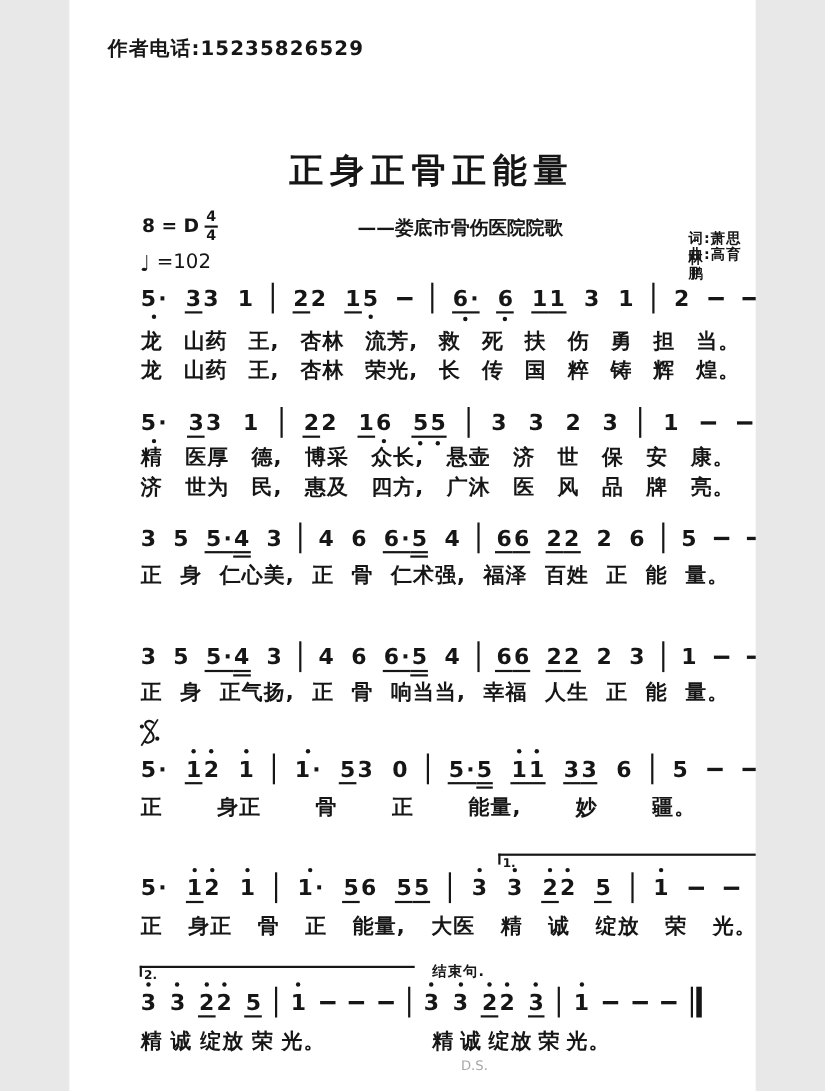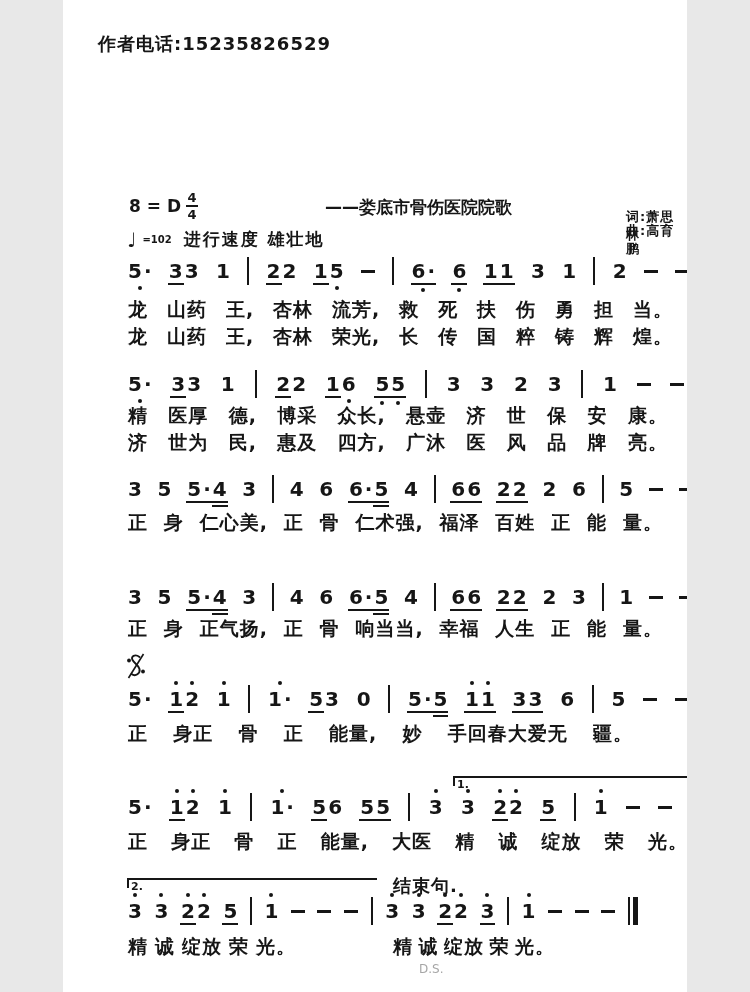--- a/index.html
+++ b/index.html
@@ -17,21 +17,21 @@
   .keysig{position:absolute;left:66px;top:191px;font-size:17px;font-weight:700;display:flex;align-items:center;gap:5px;}
   .frac{display:inline-flex;flex-direction:column;align-items:center;line-height:1;}
   .frac span{font-size:13px;font-weight:700;}
   .fline{width:12px;height:2px;background:#161616;margin:1px 0;}
   .subtitle{position:absolute;left:262px;top:196px;font-size:17px;font-weight:700;}
   .credit{position:absolute;left:563px;font-size:13px;font-weight:700;letter-spacing:1px;}
   .credit-lyr{top:208px;}
   .credit-comp{top:222px;}
   .tempo{position:absolute;left:64px;top:228px;display:flex;align-items:center;gap:6px;}
   .qnote{font-size:20px;font-weight:700;line-height:1;}
-  .tval{font-size:10px;font-weight:700;}
+  .tval{font-size:18px;font-weight:400;}
   .ttext{font-size:17px;font-weight:700;margin-left:6px;letter-spacing:2px;}
 
   .note-row{position:absolute;left:65px;width:612px;display:flex;justify-content:space-between;align-items:center;height:30px;}
   .tok{position:relative;display:inline-flex;align-items:center;font-size:20px;font-weight:700;line-height:1;height:20px;}
   .tok .g{display:inline-block;}
   .aug{margin-left:2px;font-weight:700;}
   .u1::after{content:'';position:absolute;left:-1px;right:-1px;bottom:-4px;height:2px;background:#161616;}
   .u2::before{content:'';position:absolute;left:-1px;right:-1px;bottom:-8px;height:2px;background:#161616;}
   .da,.db{position:absolute;left:50%;transform:translateX(-50%);width:4px;height:4px;border-radius:50%;background:#161616;font-style:normal;}
   .da{top:-8px;}
@@ -48,47 +48,47 @@
 
   .lyric-row{position:absolute;display:flex;justify-content:space-between;font-size:19px;font-weight:700;white-space:nowrap;letter-spacing:1px;}
   .lchunk{display:inline-block;}
 
   .volta{position:absolute;border-top:2px solid #161616;height:9px;}
   .volta::before{content:'';position:absolute;left:0;top:-2px;width:2px;height:10px;background:#161616;}
   .volta1{left:390px;top:776px;width:285px;}
   .volta1::after{content:'';position:absolute;right:0;top:-2px;width:2px;height:10px;background:#161616;}
   .volta2{left:64px;top:878px;width:250px;}
   .vlabel{position:absolute;left:4px;top:0;font-size:11px;font-weight:700;}
-  .ending-label{position:absolute;left:330px;top:874px;font-size:18px;font-weight:700;letter-spacing:1px;}
+  .ending-label{position:absolute;left:330px;top:874px;font-size:13px;font-weight:700;letter-spacing:1px;}
   .segno{position:absolute;left:62px;top:652px;}
   .ds{position:absolute;left:356px;top:962px;font-size:12px;color:#888;opacity:.75;}
 </style>
 </head>
 <body>
 
 <div class="page">
   <div class="phone">作者电话:15235826529</div>
+  <h1 class="title">正身正骨正能量</h1>
 
   <div class="keysig">
     <span>8 = D</span>
     <span class="frac">
       <span>4</span>
       <span class="fline"></span>
       <span>4</span>
     </span>
   </div>
 
   <div class="subtitle">——娄底市骨伤医院院歌</div>
   <div class="credit credit-lyr">词:萧思林</div>
   <div class="credit credit-comp">曲:高育鹏</div>
 
   <div class="tempo">
     <span class="qnote">♩</span>
       <span class="tval">=102</span>
-    <span class="ttext">进行速度 雄壮地</span>
   </div>
 
   <div class="segno">
     <svg width="22" height="28" viewBox="0 0 22 28">
       <line x1="18.5" y1="2" x2="3.5" y2="26" stroke="#161616" stroke-width="1.6"></line>
       <circle cx="4" cy="8.5" r="1.9" fill="#161616"></circle>
       <circle cx="18" cy="19.5" r="1.9" fill="#161616"></circle>
       <path d="M14.5 5 C10 1.5 5.5 4.5 7.5 8 C9.5 11.5 13.5 13 14.5 17 C15.5 21.5 10.5 25 6.5 22" stroke="#161616" stroke-width="1.9" fill="none" stroke-linecap="round"></path>
     </svg>
   </div>
@@ -535,21 +535,20 @@
         <span class="dash"></span>
         <span class="bar"></span>
       </div>
       <div class="lyric-row" style="top: 721px; left: 65px; width: 505px;">
         <span class="lchunk">正</span>
         <span class="lchunk">身正</span>
         <span class="lchunk">骨</span>
         <span class="lchunk">正</span>
         <span class="lchunk">能量,</span>
         <span class="lchunk">妙</span>
-        <span class="lchunk">手回春大爱无</span>
         <span class="lchunk">疆。</span>
       </div>
       <div class="note-row" style="top: 792px; width: 612px;">
         <span class="tok">
           <span class="g">5</span>
           <span class="aug">·</span>
         </span>
         <span class="grp">
           <span class="tok u1">
             <span class="g">1</span>

